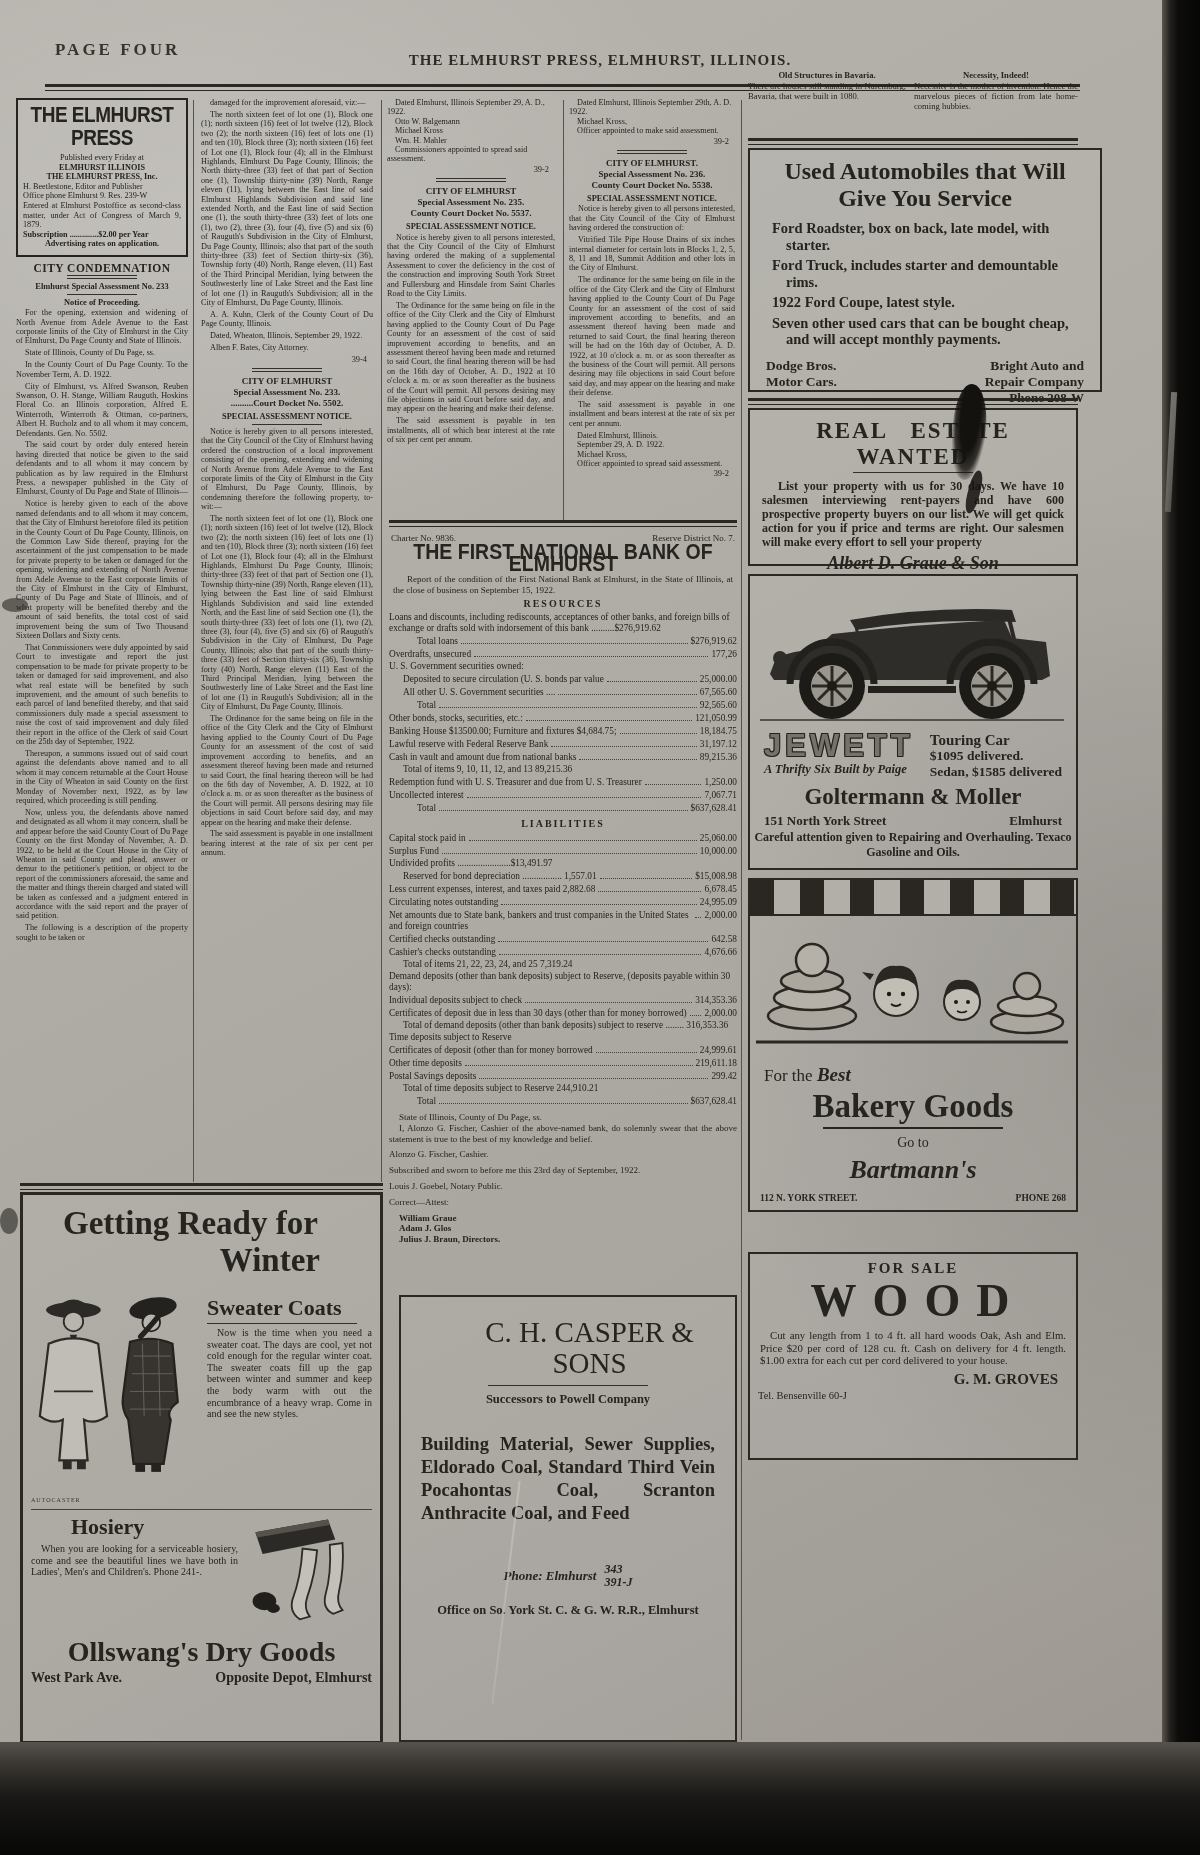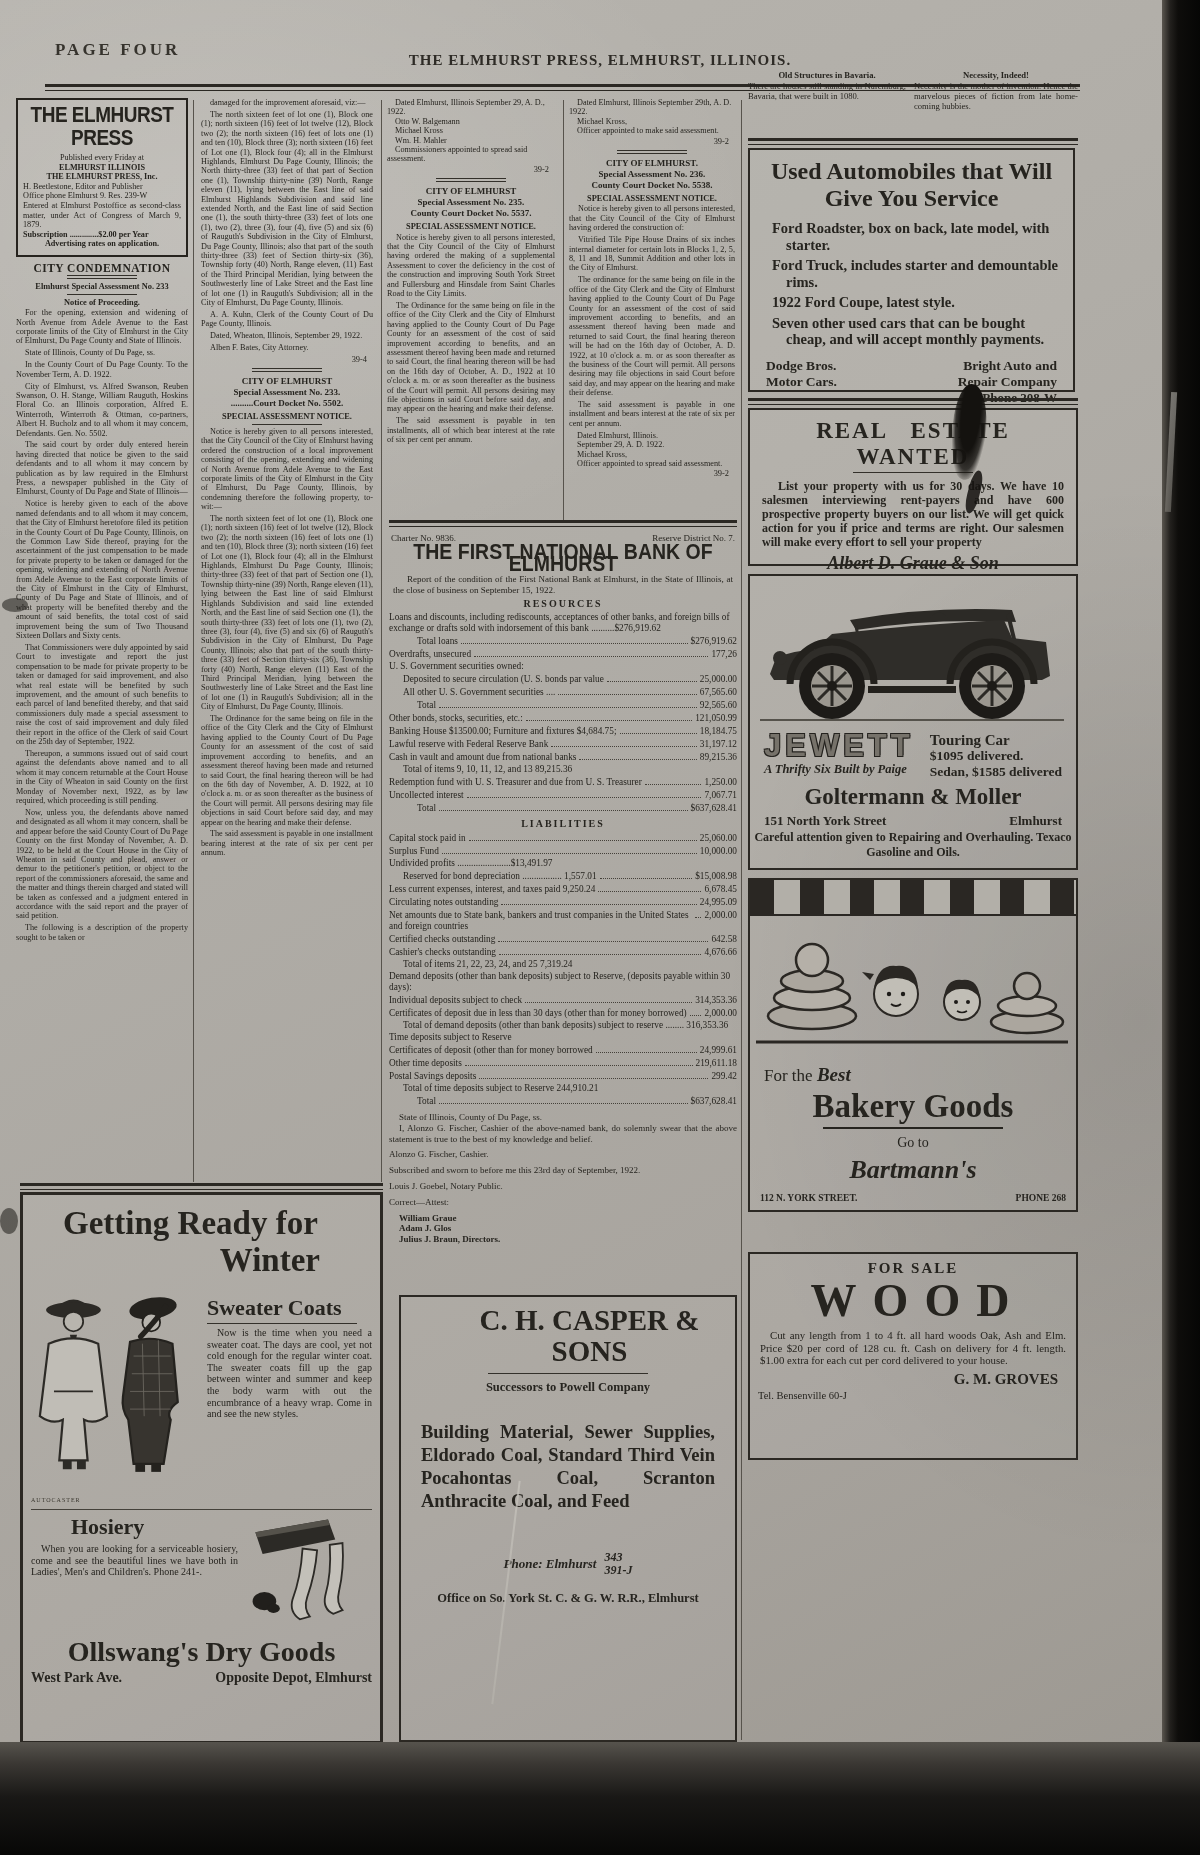--- a/index.html
+++ b/index.html
@@ -72,21 +72,21 @@
   .bk-title{font-size:33px;font-weight:bold;text-align:center;margin-top:2px;}
   .bk-underline{width:180px;border-top:2px solid #26241f;margin:2px auto 6px;}
   .bk-goto{font-size:14px;text-align:center;}
   .bk-name{font-size:26px;font-weight:bold;font-style:italic;text-align:center;margin-top:4px;}
   .bk-foot{display:flex;justify-content:space-between;font-size:9.5px;font-weight:bold;margin:8px 10px 0;}
   .wd-label{font-size:15px;font-weight:bold;letter-spacing:2px;text-align:center;margin-top:6px;}
   .wd-title{font-size:46px;font-weight:bold;letter-spacing:16px;text-align:center;line-height:48px;margin-left:10px;}
   .wd-body{font-size:10.8px;line-height:12.6px;text-align:justify;margin:4px 10px 0;text-indent:10px;}
   .wd-name{font-size:15px;font-weight:bold;text-align:right;margin:4px 18px 0;}
   .wd-tel{font-size:10.5px;margin:2px 0 0 8px;}
-  .cs-name{font-size:29px;line-height:31px;font-weight:bold;text-align:center;margin-top:8px;padding-left:43px;}
+  .cs-name{font-size:29px;line-height:31px;font-weight:normal;text-align:center;margin-top:20px;padding-left:43px;}
   .cs-succ{font-size:12.5px;font-weight:bold;text-align:center;margin-top:6px;}
   .cs-prod{font-size:18.5px;line-height:23px;font-weight:bold;text-align:justify;margin:26px 20px 0;}
   .cs-phone{display:flex;justify-content:center;align-items:center;gap:8px;margin-top:38px;font-size:13px;font-weight:bold;font-style:italic;}
   .cs-phone .nums{font-size:12px;line-height:13px;text-align:left;}
   .cs-office{font-size:12.5px;font-weight:bold;text-align:center;margin-top:14px;}
   .wi-title1{font-size:33px;font-weight:bold;margin:10px 0 0 40px;}
   .wi-title2{font-size:33px;font-weight:bold;text-align:right;margin:0 60px 0 0;}
   .wi-h{font-size:22px;font-weight:bold;}
   .wi-body{font-size:10px;line-height:11.6px;text-align:justify;}
   .wi-body p{margin:3px 0 0;text-indent:10px;}
@@ -323,21 +323,21 @@
         </div>
         <div class="bl" style="padding-left: 0px;">
           <span class="bl-l">Undivided profits .......................$13,491.97</span>
         </div>
         <div class="bl" style="padding-left: 14px;">
           <span class="bl-l">Reserved for bond depreciation ................. 1,557.01</span>
           <span class="bl-d"></span>
           <span class="bl-a">$15,008.98</span>
         </div>
         <div class="bl" style="padding-left: 0px;">
-          <span class="bl-l">Less current expenses, interest, and taxes paid  9,250.24</span>
+          <span class="bl-l">Less current expenses, interest, and taxes paid  2,882.68</span>
           <span class="bl-d"></span>
           <span class="bl-a">6,678.45</span>
         </div>
         <div class="bl" style="padding-left: 0px;">
           <span class="bl-l">Circulating notes outstanding</span>
           <span class="bl-d"></span>
           <span class="bl-a">24,995.09</span>
         </div>
         <div class="bl" style="padding-left: 0px;">
           <span class="bl-l">Net amounts due to State bank, bankers and trust companies in the United States and foreign countries</span>
@@ -424,21 +424,21 @@
   <div class="abs filler" style="left:748px;top:70px;width:158px;">
     <div class="ft">Old Structures in Bavaria.</div>
     <div>There are houses still standing in Nuremburg, Bavaria, that were built in 1080.</div>
   </div>
   <div class="abs filler" style="left:914px;top:70px;width:164px;">
     <div class="ft">Necessity, Indeed!</div>
     <div>Necessity is the mother of invention. Hence the marvelous pieces of fiction from late home-coming hubbies.</div>
   </div>
   <div class="abs rule2" style="left:748px;top:138px;width:330px;"></div>
 
-  <div class="abs adbox" style="left:748px;top:148px;width:327px;height:244px;">
+  <div class="abs adbox" style="left:748px;top:148px;width:354px;height:244px;">
     <div class="ua-title">
       <div>Used Automobiles that Will</div>
       <div>Give You Service</div>
     </div>
     <div class="ua-items">
         <p>Ford Roadster, box on back, late model, with starter.</p>
         <p>Ford Truck, includes starter and demountable rims.</p>
         <p>1922 Ford Coupe, latest style.</p>
         <p>Seven other used cars that can be bought cheap, and will accept monthly payments.</p>
       </div>

